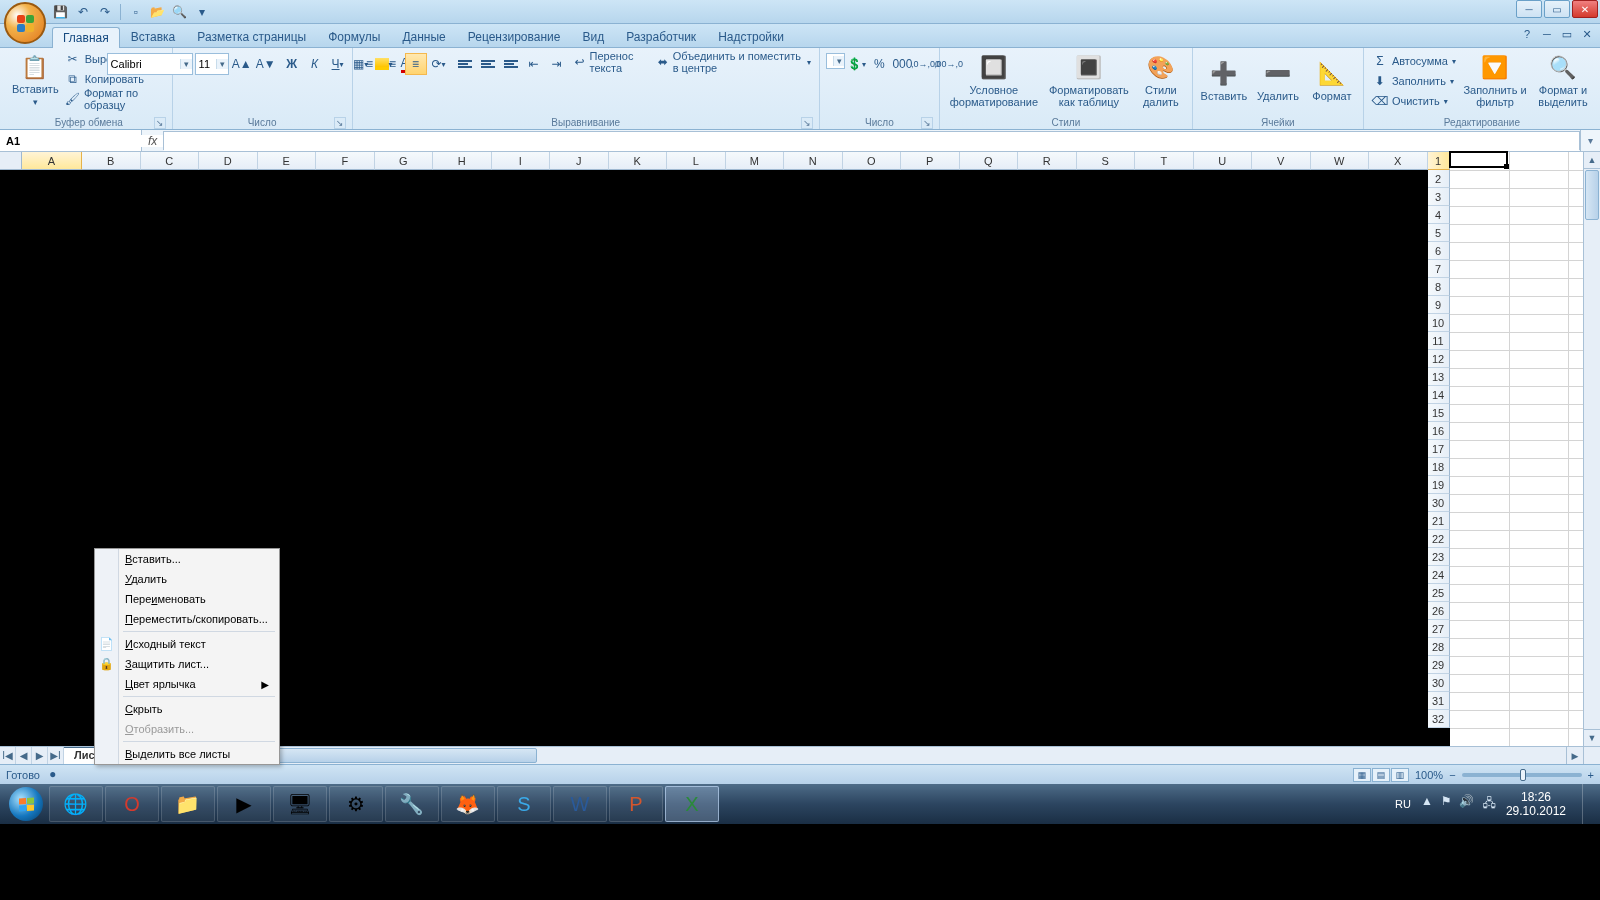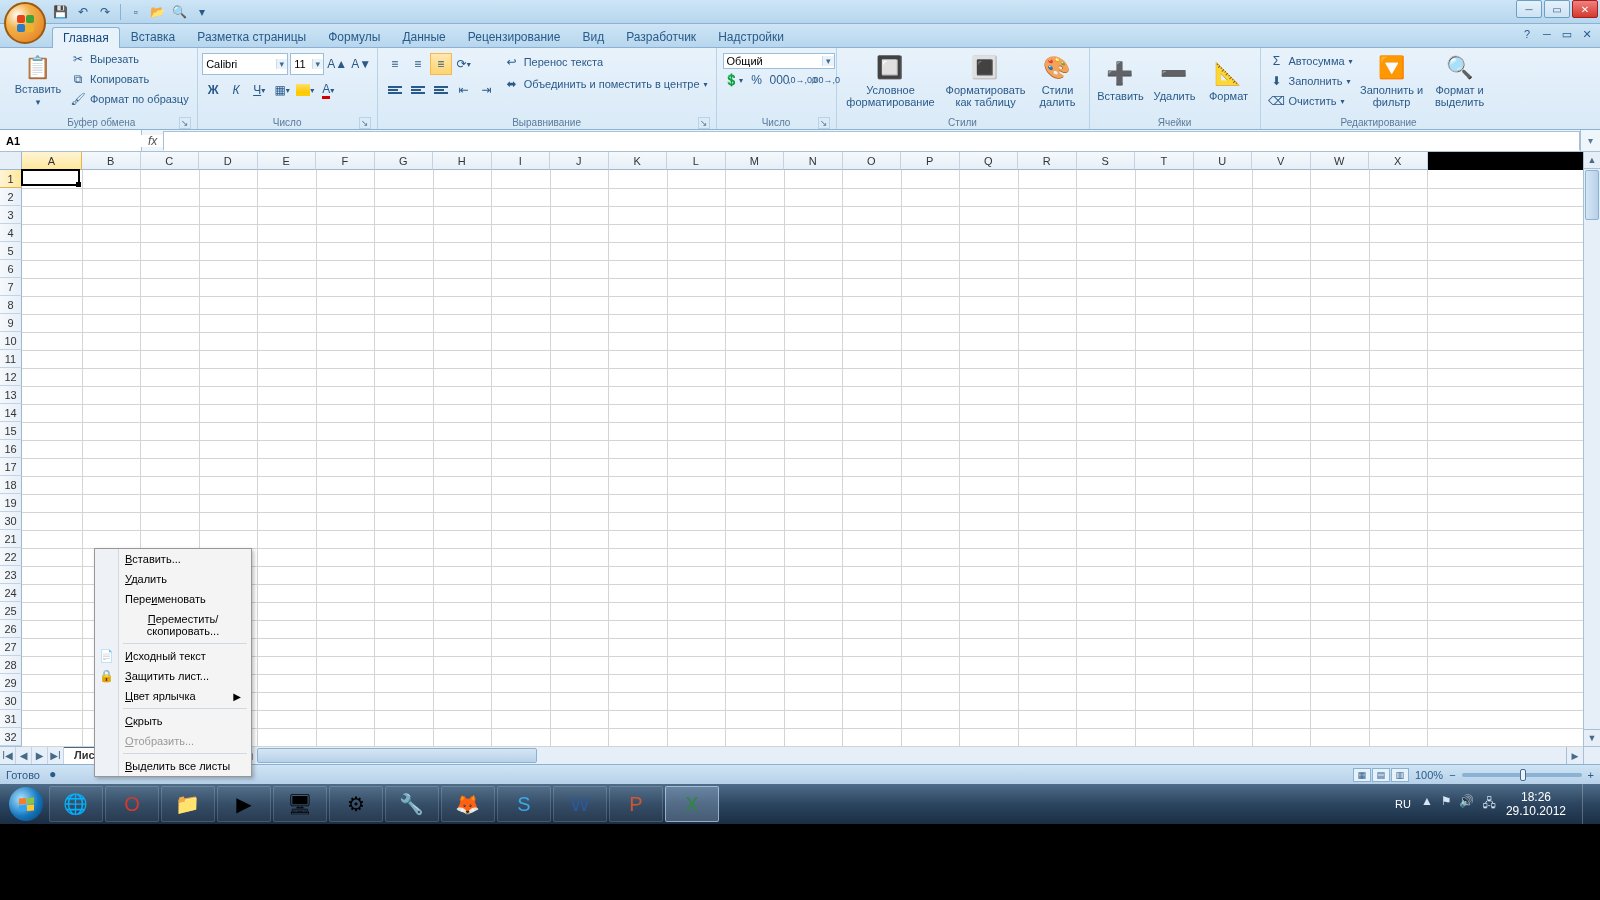--- a/index.html
+++ b/index.html
@@ -105,30 +105,30 @@
   .start-orb span b{width:7px;height:6px;}
   .start-orb span b:nth-child(1){background:#f87c2e;} .start-orb span b:nth-child(2){background:#8cc63e;}
   .start-orb span b:nth-child(3){background:#2ea3f2;} .start-orb span b:nth-child(4){background:#ffc828;}
   .tb-btn{width:54px;height:36px;margin:0 1px;border:1px solid rgba(255,255,255,.15);border-radius:2px;display:flex;align-items:center;justify-content:center;font-size:20px;background:rgba(255,255,255,.05);}
   .tb-btn.active{background:rgba(200,225,255,.25);border-color:rgba(200,225,255,.6);}
   .tray{margin-left:auto;display:flex;align-items:center;gap:10px;color:#fff;font-size:11px;padding-right:4px;}
   .tray-icons{display:flex;gap:8px;font-size:12px;color:#d6e6f4;}
   .tray-clock{text-align:center;line-height:1.2;font-size:12px;}
   .showdesk{width:10px;height:40px;border-left:1px solid rgba(255,255,255,.25);margin-left:6px;}
   
-  .ctx{position:absolute;left:94px;top:548px;width:158px;background:#f4f4f4;border:1px solid #979797;box-shadow:2px 2px 4px rgba(0,0,0,.25);font-size:11px;z-index:200;text-align:center;}
+  .ctx{position:absolute;left:94px;top:548px;width:186px;background:#f4f4f4;border:1px solid #979797;box-shadow:2px 2px 4px rgba(0,0,0,.25);font-size:11px;z-index:200;text-align:center;}
   .ctx .gutter{position:absolute;left:0;top:0;bottom:0;width:24px;background:#eef2f7;border-right:1px solid #d0d8e2;}
   .ctx-item{position:relative;padding:4px 10px 4px 30px;color:#000;display:flex;align-items:center;justify-content:space-between;}
   .ctx-item.disabled{color:#9a9a9a;}
   .ctx-sep{height:1px;background:#d0d8e2;margin:2px 4px 2px 28px;}
   .ctx-item .u{text-decoration:underline;}
   .ctx-ico{position:absolute;left:4px;width:16px;height:16px;display:flex;align-items:center;justify-content:center;font-size:12px;}
   .ctx-arrow{font-size:10px;margin-left:4px;}
   
-  .col{display:flex;flex-direction:column;}
+  .col{display:flex;flex-direction:row;}
   .row{display:flex;}
 </style>
 </head>
 <body>
 
 <div class="titlebar">
   <div class="office-btn">
       <span>
         <b></b>
         <b></b>

